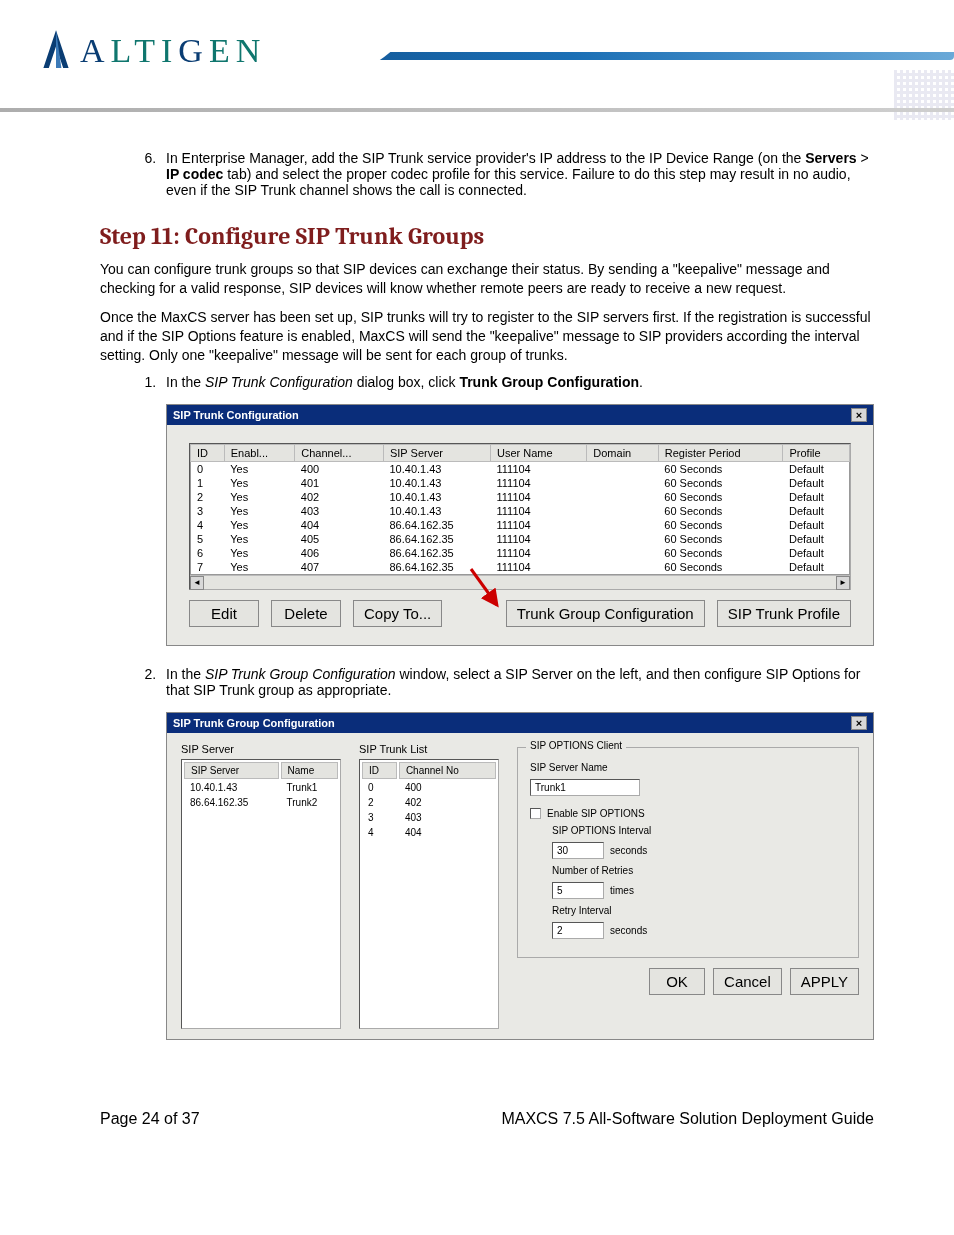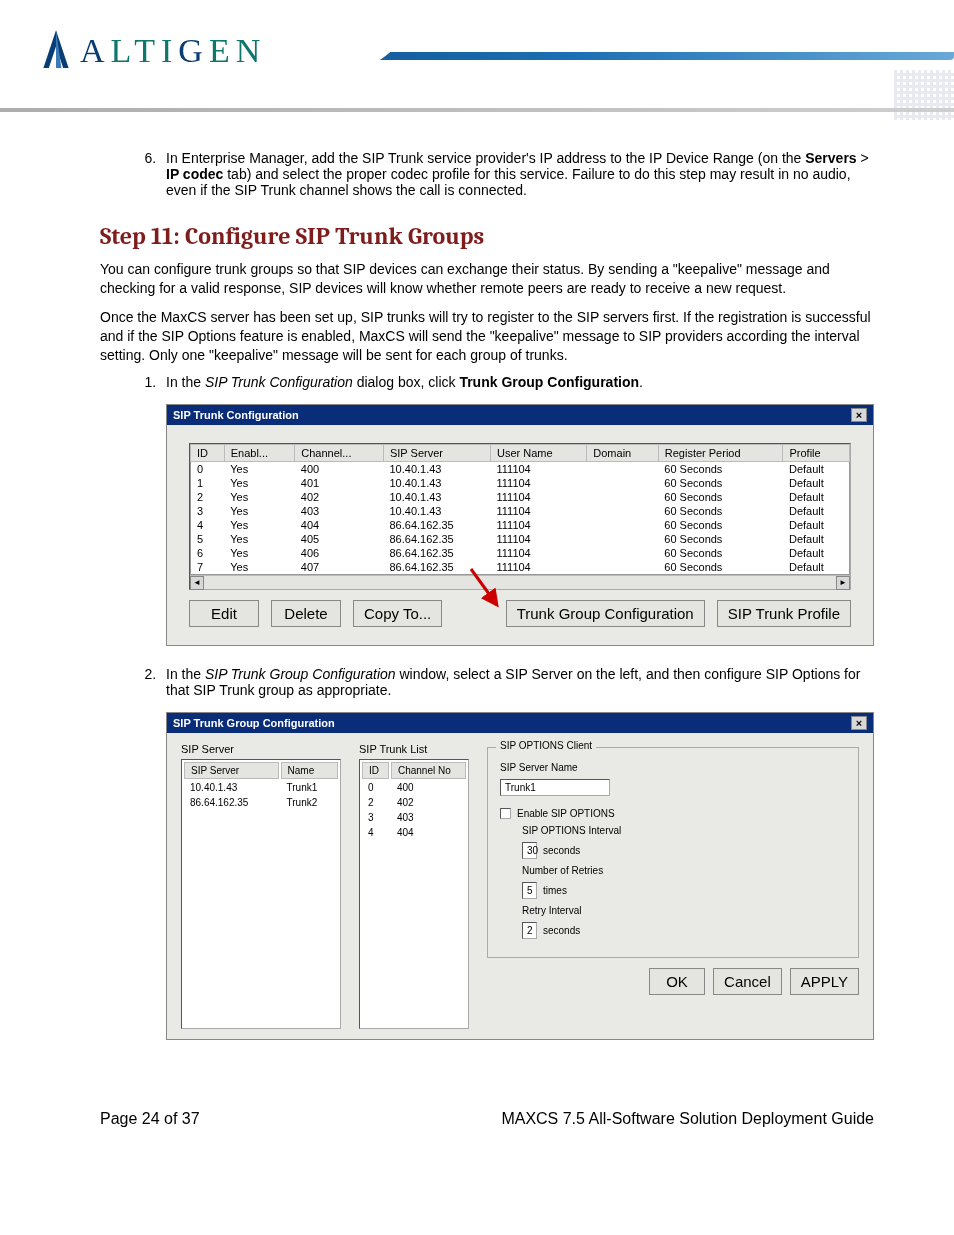--- a/index.html
+++ b/index.html
@@ -37,21 +37,21 @@
   .d2{display:flex;gap:18px;padding:10px 14px}
   .panel{display:flex;flex-direction:column}
   .panel-title{font-size:11px;margin-bottom:4px}
   .listbox{background:#fff;border:1px inset #aaa;font-size:10px}
   .listbox th{background:#e4e4e0;border:1px solid #bbb;padding:2px 6px;font-weight:400;text-align:left}
   .listbox td{padding:1px 6px}
   .groupbox{border:1px solid #aaa;padding:8px 12px 12px;position:relative;margin-top:4px}
   .groupbox>.gtitle{position:absolute;top:-8px;left:8px;background:#e9e9e5;padding:0 4px;font-size:10px}
   .field{display:flex;align-items:center;gap:6px;margin:6px 0;font-size:10px}
   .tinput{border:1px inset #aaa;background:#fff;padding:2px 4px;font-size:10px;width:110px}
-  .tinput.sm{width:15px}
+  .tinput.sm{width:52px}
   .chk{width:11px;height:11px;border:1px inset #aaa;background:#fff;display:inline-block}
   .sub{margin-left:22px;margin-top:4px}
   .btn-row2{display:flex;gap:8px;justify-content:flex-end;margin-top:10px}
   .footer{display:flex;justify-content:space-between;margin-top:70px;font-size:16px}
 </style>
 </head>
 <body>
 
 <div class="header">
   <div class="header-rule"></div>
@@ -237,21 +237,21 @@
                       <td>Trunk1</td>
                     </tr>
                     <tr>
                       <td>86.64.162.35</td>
                       <td>Trunk2</td>
                     </tr>
                   </tbody>
                 </table>
             </div>
           </div>
-          <div class="panel" style="width:110px">
+          <div class="panel" style="width:140px">
             <div class="panel-title">SIP Trunk List</div>
             <div class="listbox" style="height:270px">
               <table style="width:100%">
                   <thead>
                     <tr id="d2t-head">
                       <th>ID</th>
                       <th>Channel No</th>
                     </tr>
                   </thead>
                   <tbody id="d2t-body">

